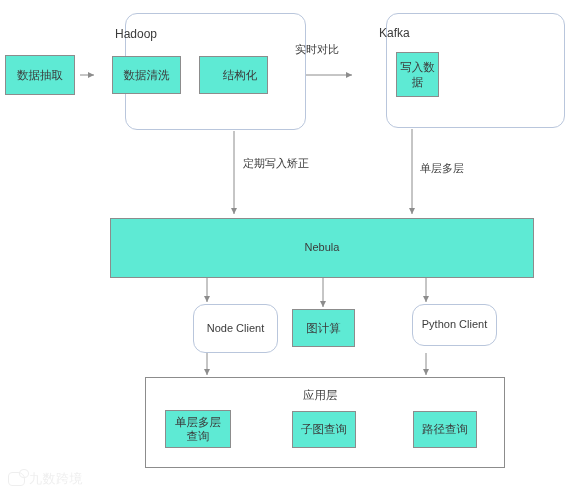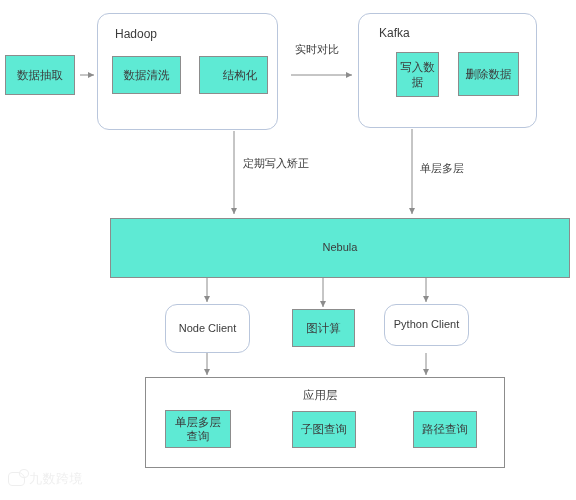--- a/index.html
+++ b/index.html
@@ -30,20 +30,21 @@
   }
   
   .rect {
     border: 1px solid #8c8c8c;
   }
   
   .round {
     border: 1px solid #b9c6dc;
     border-radius: 12px;
     background: #ffffff;
+    margin-left: 28px;
   }
   .container-label {
     position: absolute;
     font-size: 12px;
     color: #3b3b3b;
     white-space: nowrap;
   }
   .edge-label {
     position: absolute;
     font-size: 11px;
@@ -137,31 +138,28 @@
     <span>结构化</span>
   </div>
 
   <div class="node round" style="left:358px; top:13px; width:179px; height:115px;"></div>
   <div class="container-label" style="left:379px; top:26px;">Kafka</div>
 
   <div class="node rect cn" style="left:380px; top:52px; width:43px; height:45px;margin-left:16px;">
     <span>写入数据</span>
   </div>
 
-  <div class="node rect cn" style="left:458px; top:52px; width:61px; height:44px;">
-    <span>删除数据</span>
-  </div>
 
   <div class="edge-label" style="left:295px; top:42px;">实时对比</div>
 
   <div class="edge-label" style="left:243px; top:156px;">定期写入矫正</div>
 
   <div class="edge-label" style="left:420px; top:161px;">单层多层</div>
 
-  <div class="node rect en" style="left:110px; top:218px; width:460px; height:60px; font-size:11px;">
+  <div class="node rect en" style="left:110px; top:218px; width:424px; height:60px; font-size:11px;">
     <span>Nebula</span>
   </div>
 
   <div class="node round en" style="left:165px; top:304px; width:85px; height:49px;">
     <span>Node Client</span>
   </div>
 
   <div class="node rect cn" style="left:292px; top:309px; width:63px; height:38px;">
     <span>图计算</span>
   </div>

